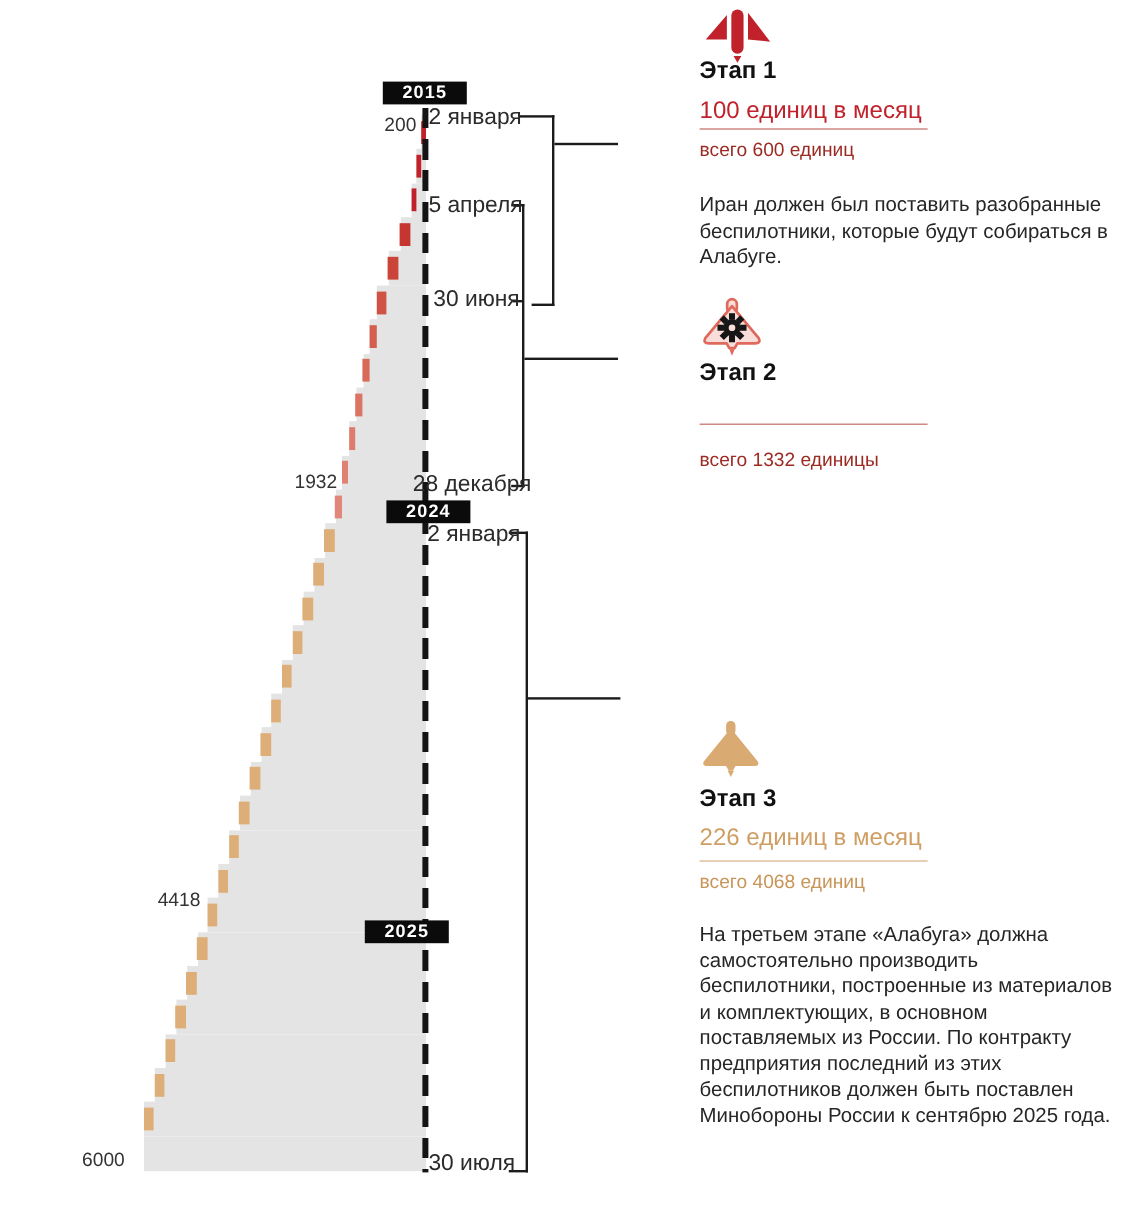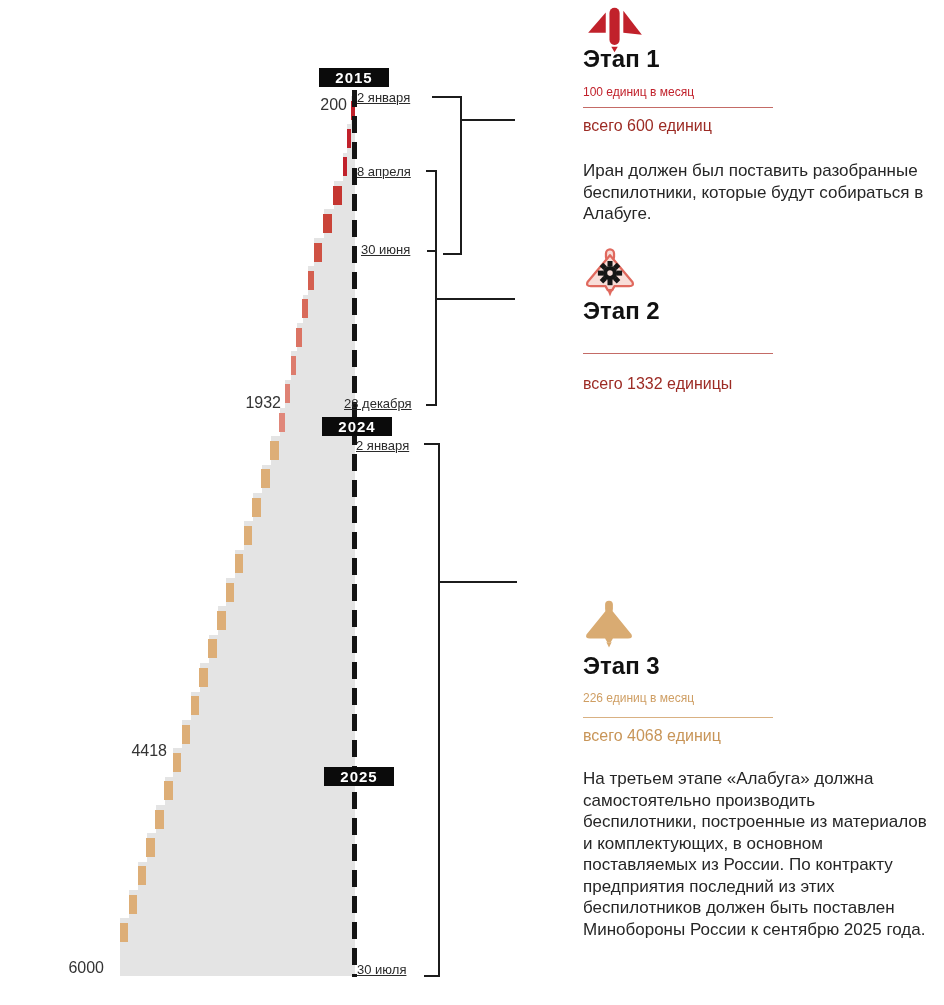--- a/index.html
+++ b/index.html
@@ -14,31 +14,31 @@
     position:absolute;left:352px;top:90px;width:5px;height:887px;
     background:repeating-linear-gradient(180deg,#141414 0 17px,transparent 17px 26px);
     z-index:3;
   }
   .year-box{
     position:absolute;width:70px;height:19px;background:#0b0b0b;color:#fff;
     font-size:15px;font-weight:bold;text-align:center;line-height:19px;
     letter-spacing:1px;z-index:5;
   }
   .date-label{
-    position:absolute;font-size:13px;color:#2b2b2b;white-space:nowrap;z-index:5;line-height:20px;text-decoration:underline;
+    position:absolute;font-size:19px;color:#2b2b2b;white-space:nowrap;z-index:5;line-height:20px;
   }
   .value-label{
     position:absolute;width:60px;text-align:right;font-size:16px;color:#333;z-index:5;line-height:20px;
   }
   .bline{position:absolute;background:#1c1c1c;z-index:4;}
   
   .stage{position:absolute;left:583px;width:350px;}
   .stage .icon{position:absolute;left:4px;}
-  .stage-title{position:absolute;left:0;font-size:24px;font-weight:bold;color:#111;line-height:22px;}
-  .stage-rate{position:absolute;left:0;font-size:12px;line-height:19px;white-space:nowrap;}
+  .stage-title{position:absolute;left:0;font-size:20px;font-weight:bold;color:#111;line-height:22px;}
+  .stage-rate{position:absolute;left:0;font-size:20px;line-height:19px;white-space:nowrap;}
   .stage-div{position:absolute;left:0;width:190px;height:1px;}
   .stage-total{position:absolute;left:0;font-size:16px;line-height:19px;white-space:nowrap;}
   .stage-desc{position:absolute;left:0;width:346px;font-size:17px;line-height:21.5px;color:#262626;}
 </style>
 </head>
 <body>
 
 <div id="canvas">
 
   <div id="steps">
@@ -102,24 +102,24 @@
       <div class="riser" style="left: 128.7px; top: 894.6px; width: 8.5px; height: 19px; background: rgb(221, 174, 119); z-index: 2;"></div>
       <div class="step" style="left: 120.4px; top: 918.3px; width: 234.6px; height: 29px; background: rgb(228, 228, 228); z-index: 1;"></div>
       <div class="riser" style="left: 119.9px; top: 923px; width: 8.5px; height: 19px; background: rgb(221, 174, 119); z-index: 2;"></div>
       <div class="step" style="left: 120.4px; top: 946.6px; width: 234.6px; height: 29px; background: rgb(228, 228, 228); z-index: 1;"></div>
     </div>
 
   <div id="axis"></div>
 
   <div class="year-box" style="left:319px;top:68px;">2015</div>
   <div class="year-box" style="left:322px;top:417px;">2024</div>
-  <div class="year-box" style="left:324px;top:767px;text-align:center;">2025</div>
+  <div class="year-box" style="left:304px;top:767px;text-align:center;">2025</div>
 
   <div class="date-label" style="left:357px;top:88px;">2 января</div>
-  <div class="date-label" style="left:357px;top:162px;">8 апреля</div>
+  <div class="date-label" style="left:357px;top:162px;">5 апреля</div>
   <div class="date-label" style="left:361px;top:240px;">30 июня</div>
   <div class="date-label" style="left:344px;top:394px;">28 декабря</div>
   <div class="date-label" style="left:356px;top:436px;">2 января</div>
   <div class="date-label" style="left:357px;top:960px;">30 июля</div>
 
   <div class="value-label" style="left:287px;top:95px;">200</div>
   <div class="value-label" style="left:221px;top:393px;">1932</div>
   <div class="value-label" style="left:107px;top:741px;">4418</div>
   <div class="value-label" style="left:44px;top:958px;">6000</div>
 

